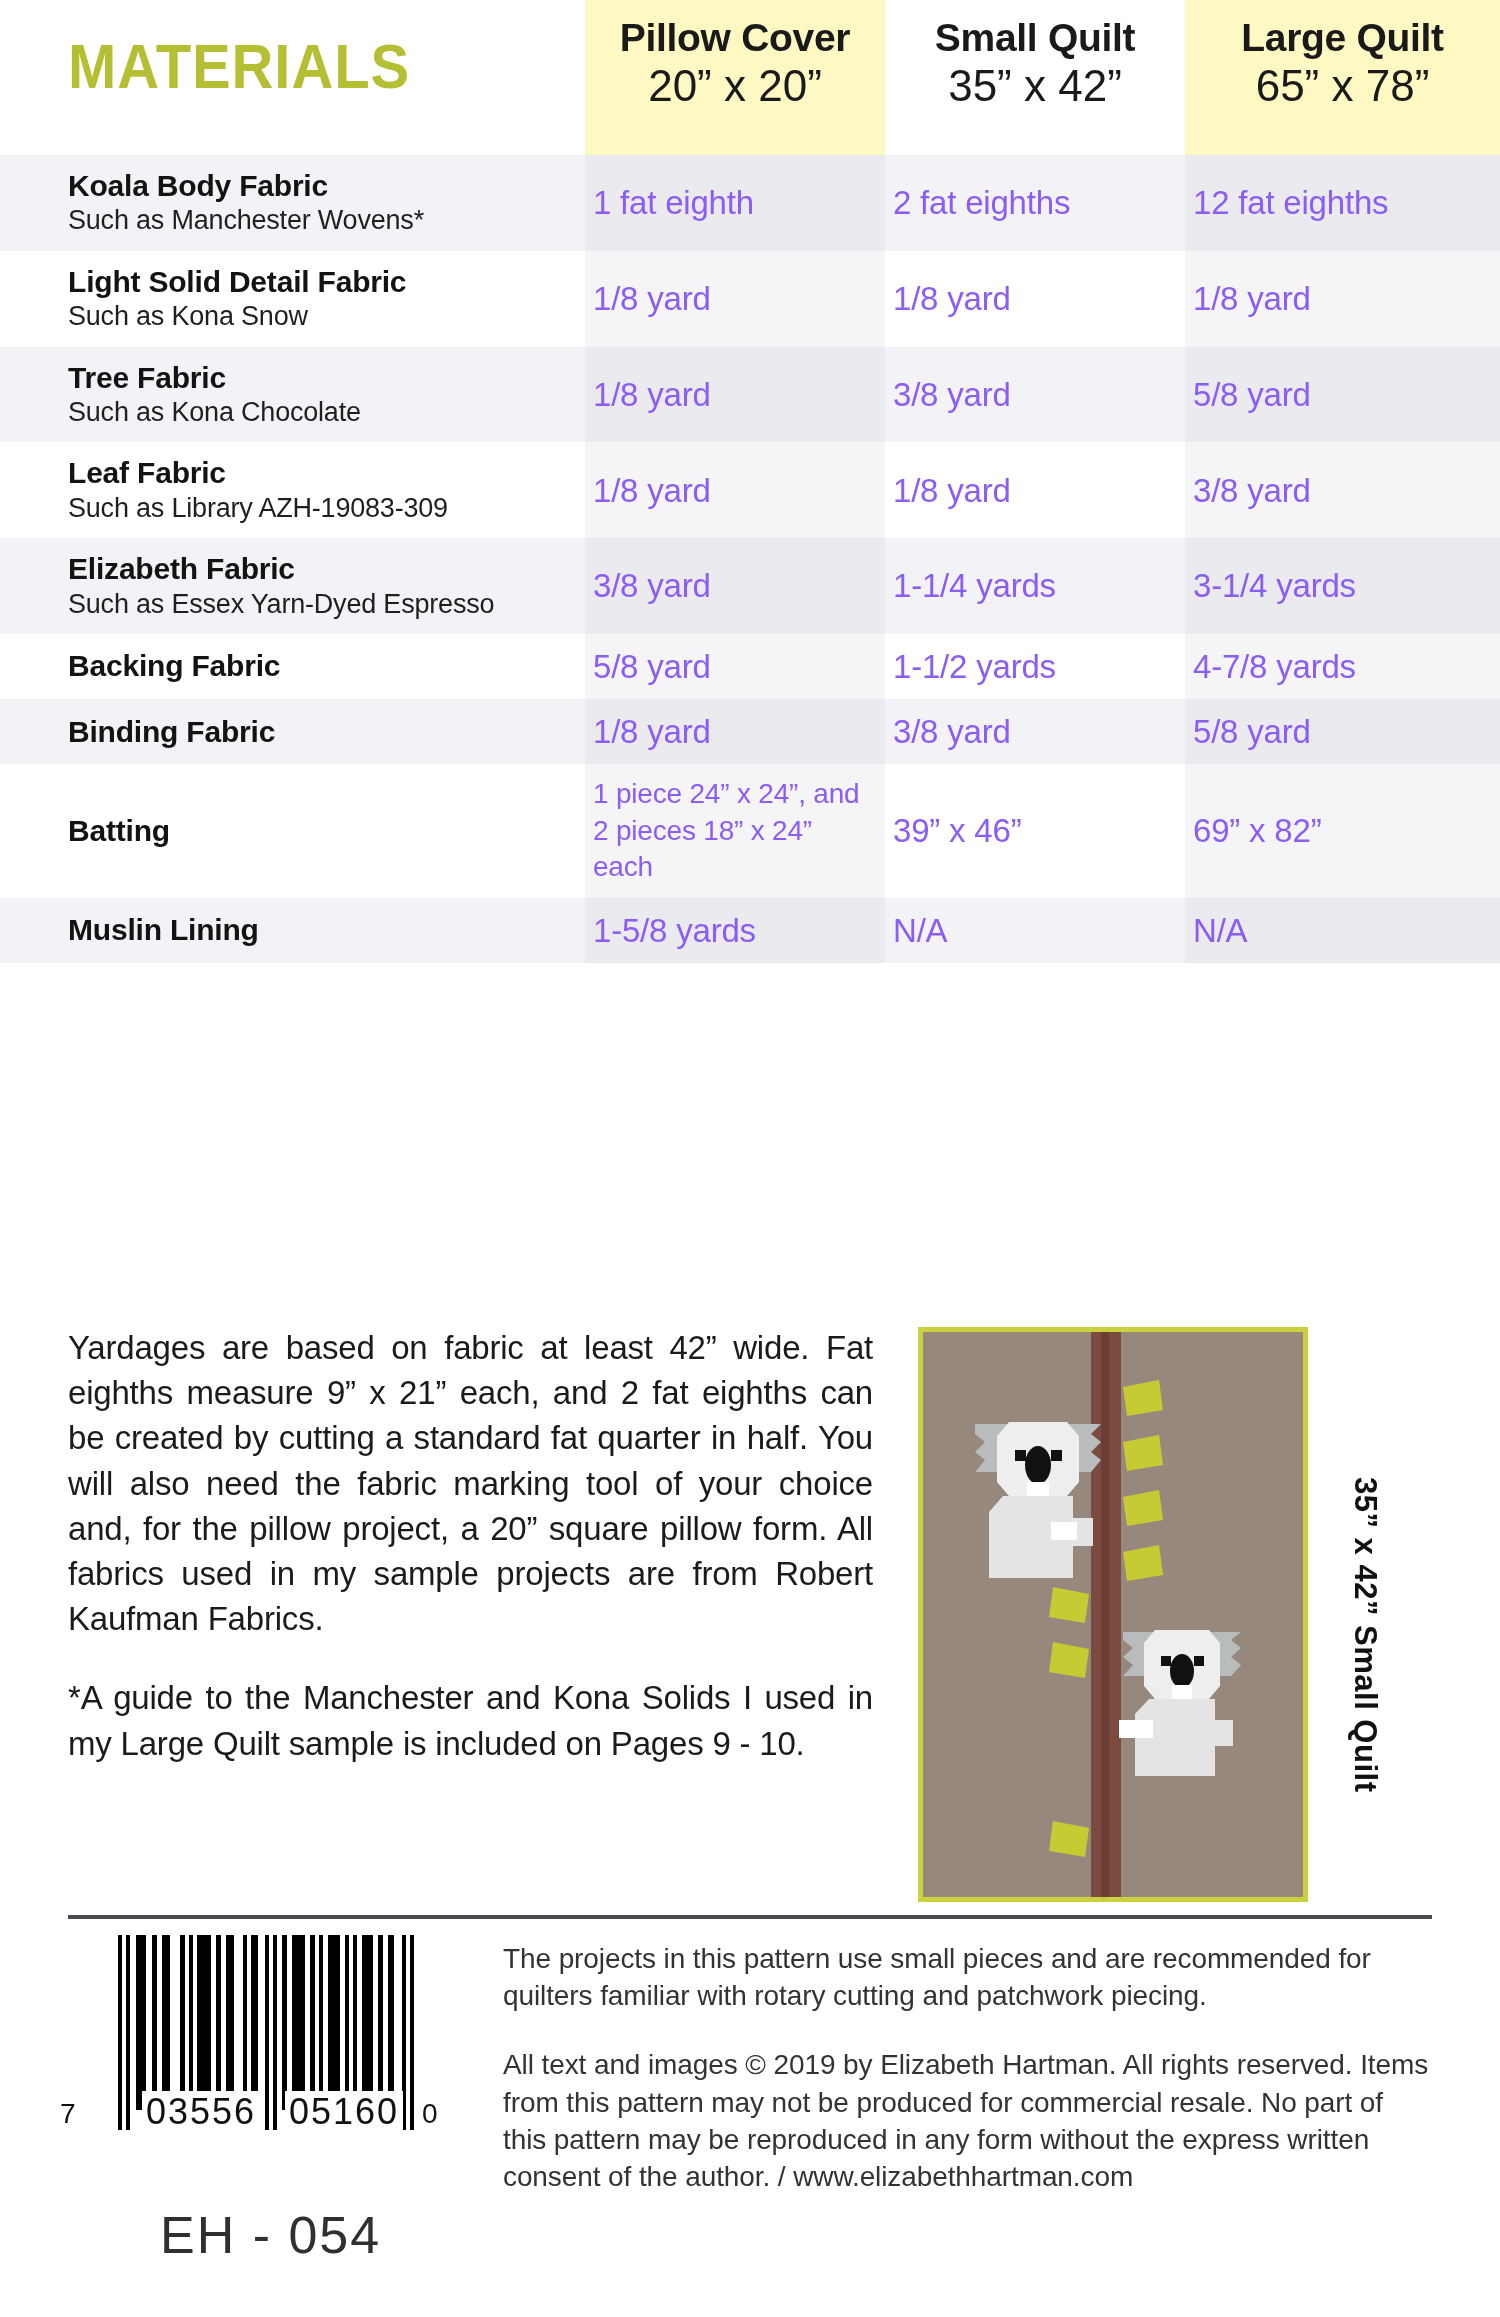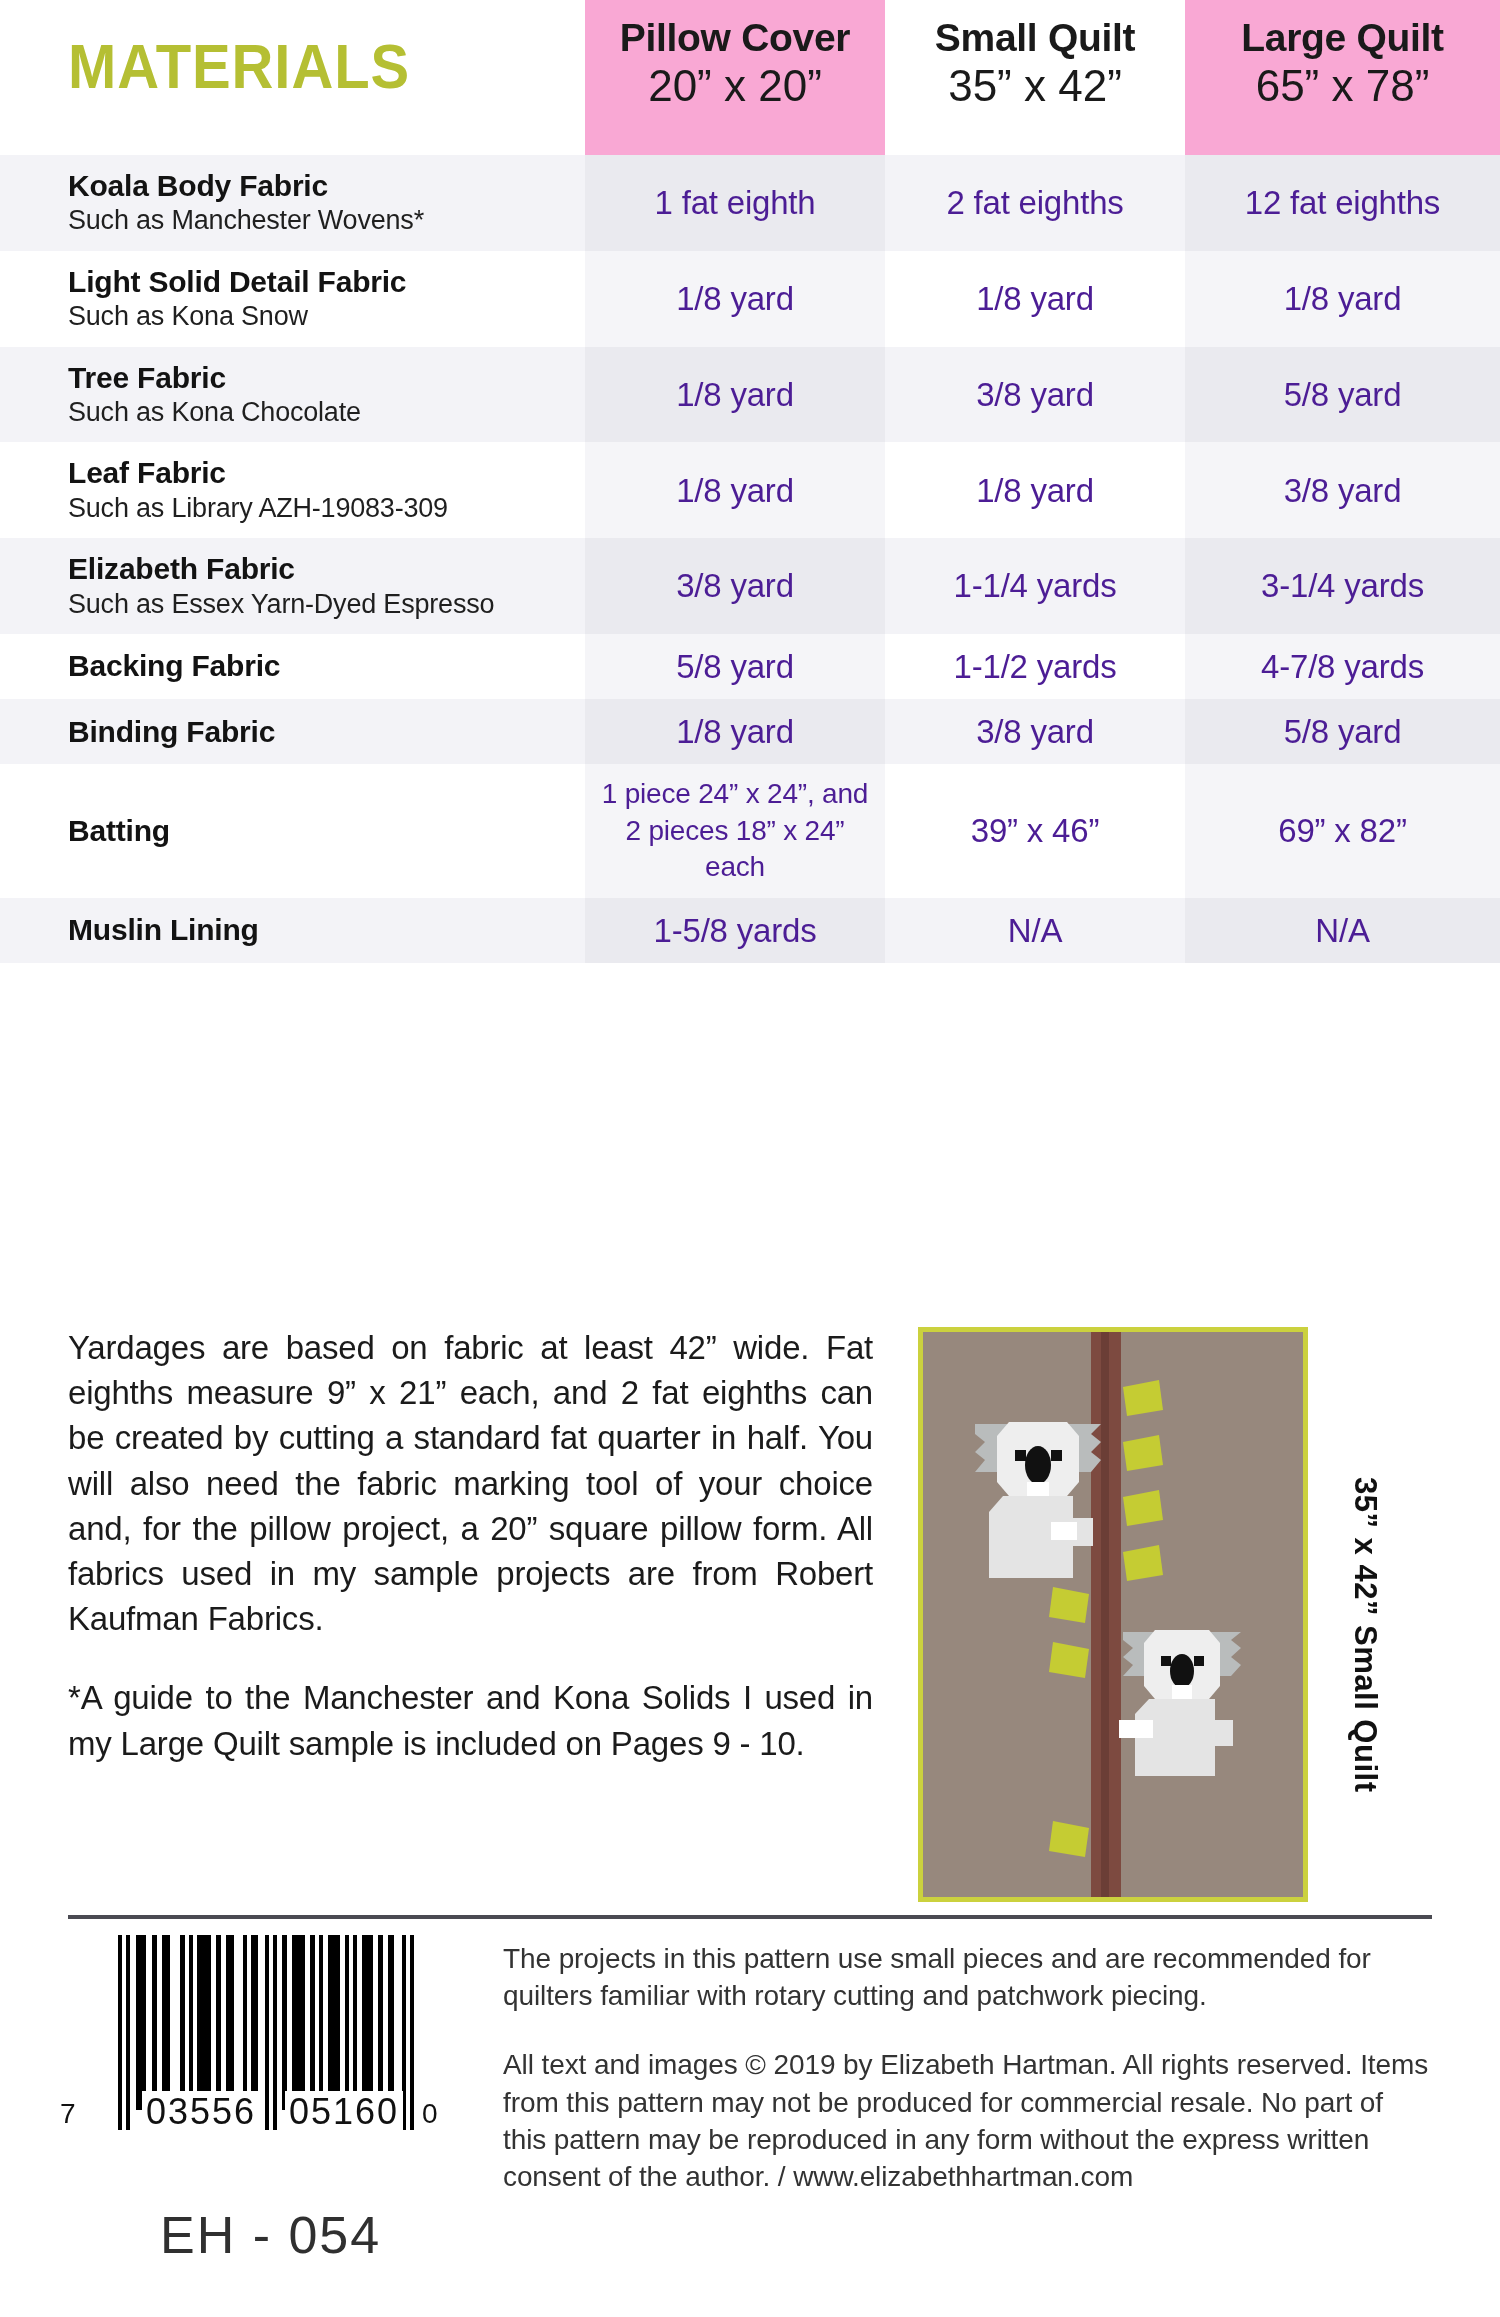--- a/index.html
+++ b/index.html
@@ -82,36 +82,36 @@
   }
   .mat-sub {
     font-size: 27px;
     font-weight: normal;
     line-height: 1.2;
     color: #1f1f1f;
     letter-spacing: -0.2px;
     margin-top: 1px;
   }
   .val-cell {
-    text-align: center;
+    text-align: left;
     font-size: 33px;
     line-height: 1.25;
-    color: #4c1d95;
+    color: #8b5cf6;
     padding: 12px 8px;
     letter-spacing: -0.2px;
   }
   .val-cell.small-lines { font-size: 28px; line-height: 1.3; }
 
   
   tr.stripe td { background: #f3f3f7; }
   tr.plain  td { background: #ffffff; }
   
   tr.stripe td.tint { background: #eaeaef; }
   tr.plain  td.tint { background: #f5f5f8; }
-  tr.hdr td.tint { background: #f9a8d4; }
+  tr.hdr td.tint { background: #fef9c3; }
   tr.hdr td { background: #ffffff; }
   .body-col {
     position: absolute;
     left: 68px;
     top: 1325px;
     width: 805px;
   }
   .body-para {
     font-size: 33px;
     line-height: 1.37;

